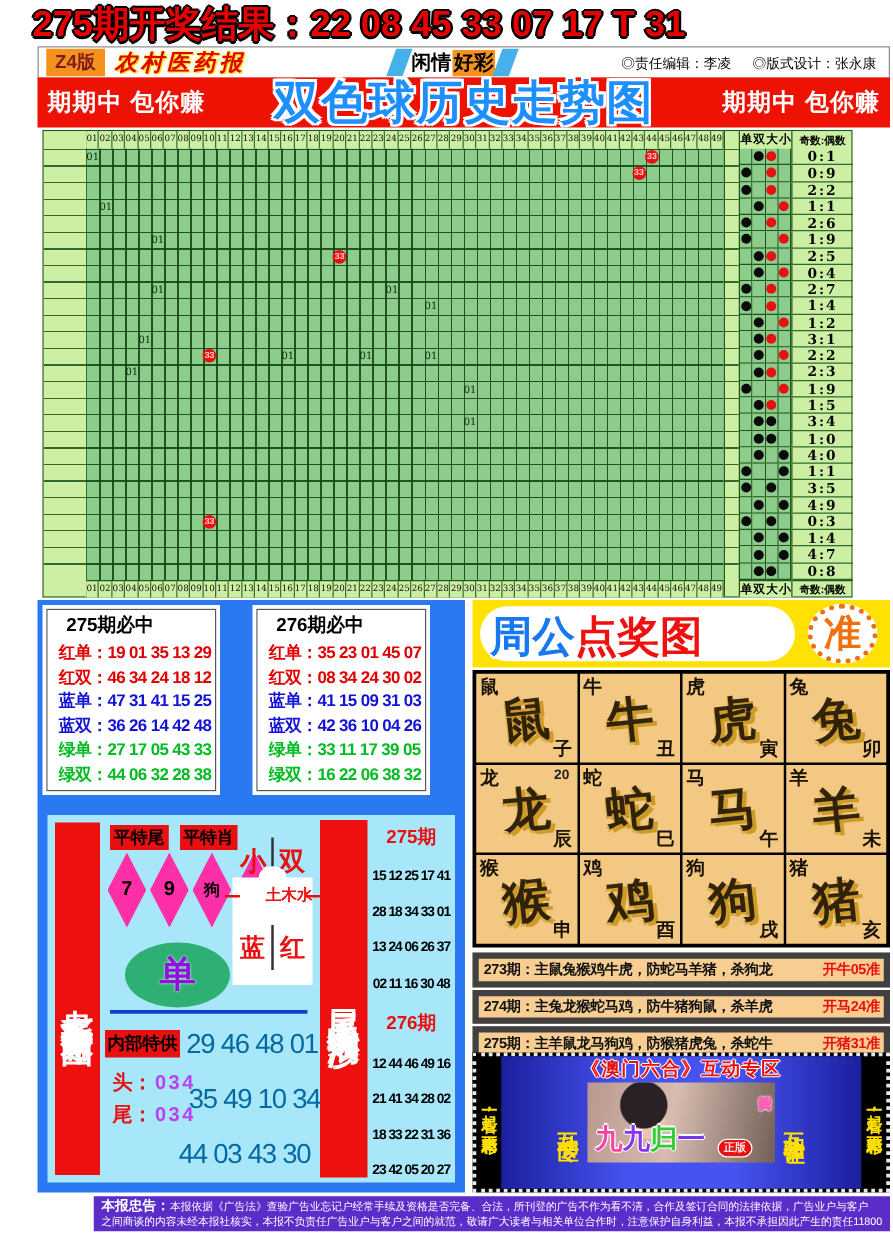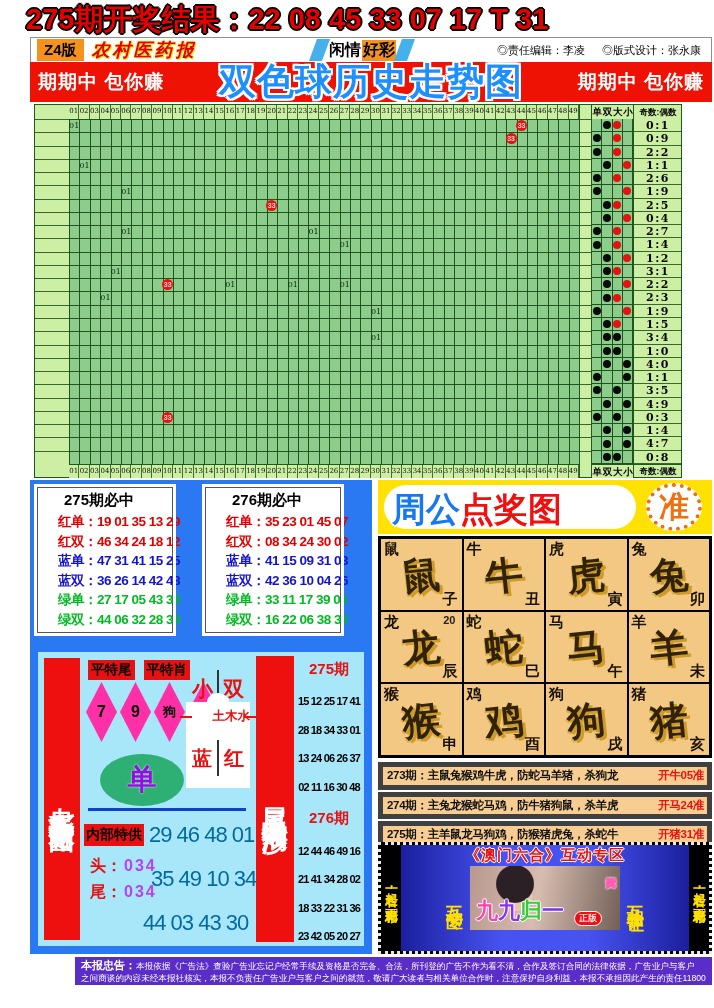--- a/index.html
+++ b/index.html
@@ -8,21 +8,21 @@
   .abs{position:absolute;}
 
   
   #result-line{left:26px;top:0px;font-size:29px;font-weight:bold;color:#e60000;letter-spacing:0px;
     text-shadow:-2px 0 #000,2px 0 #000,0 -2px #000,0 2px #000,-1px -1px #000,1px 1px #000,1px -1px #000,-1px 1px #000;
     white-space:nowrap;}
 
   
   #masthead{left:30px;top:37px;width:680px;height:24px;background:#fff;border:1px solid #909090;
     display:flex;align-items:center;}
-  #edition{background:#F5921E;color:#000000;font-weight:bold;font-size:15px;padding:1px 7px;margin-left:6px;height:20px;line-height:20px;}
+  #edition{background:#F5921E;color:#7f1d1d;font-weight:bold;font-size:15px;padding:1px 7px;margin-left:6px;height:20px;line-height:20px;}
   #paper-name{color:#e00000;font-family:"DejaVu Serif",serif;font-style:italic;font-weight:bold;font-size:18px;
     letter-spacing:3px;margin-left:8px;text-shadow:1px 1px 0 #ffd700,0 0 3px #ffe000;}
   #mast-center{position:absolute;left:280px;top:0;height:24px;display:flex;align-items:center;}
   .stripe{width:13px;height:22px;background:#45b0ea;transform:skewX(-20deg);margin:0 2px;}
   .col-white{font-size:16px;font-weight:bold;color:#000;background:#fff;padding:0 1px;}
   .col-orange{font-size:16px;font-weight:bold;color:#000;background:#F5921E;padding:0 1px;}
   #credits{margin-left:auto;font-size:11px;color:#000;padding-right:10px;white-space:nowrap;}
   #credits span{margin-left:14px;}
 
   
@@ -66,21 +66,21 @@
   .ratio-head{position:absolute;left:0;width:48px;text-align:center;font-size:8.5px;font-weight:bold;color:#000;}
   .ratio-head.top{top:0;height:14px;line-height:14px;}
   .ratio-head.bot{top:359px;height:13px;line-height:13px;border-top:1px solid #1e5a1e;box-sizing:border-box;}
   #ratio-rows{position:absolute;left:0;top:14px;width:48px;}
   .rrow{height:13.269px;line-height:13.269px;text-align:center;font-family:"DejaVu Serif",serif;
     font-weight:bold;font-size:11px;letter-spacing:1.5px;color:#050505;border-bottom:1px solid rgba(25,80,25,.85);box-sizing:border-box;}
 
   
   #picks{left:30px;top:480px;width:342px;height:164px;background:#2b79f2;}
   .pick-box{position:absolute;top:7px;width:136px;height:146px;background:#fff;border:1px solid #555;
-    outline:3px solid #fff;padding:2px 20px;box-sizing:border-box;}
+    outline:3px solid #fff;padding:2px 9px;box-sizing:border-box;}
   .pick-title{font-size:15px;font-weight:bold;color:#000;margin:1px 0 2px 6px;}
   .pick-row{font-size:13.5px;font-weight:bold;white-space:nowrap;letter-spacing:-0.5px;line-height:19.5px;}
   .pr-red{color:#e10000;} .pr-blue{color:#1212d8;} .pr-green{color:#00bb22;}
 
   
   #zg-banner{left:378px;top:480px;width:334px;height:54px;background:#ffe103;}
   #zg-pill{position:absolute;left:6px;top:5px;width:252px;height:44px;background:#fff;border-radius:22px;}
   #zg-title{position:absolute;left:14px;top:7px;font-size:34px;font-weight:bold;white-space:nowrap;
     text-shadow:-2px 0 #fff,2px 0 #fff,0 -2px #fff,0 2px #fff;text-align:right;}
   #zg-title .t-blue{color:#1878f0;} #zg-title .t-red{color:#f01010;}

